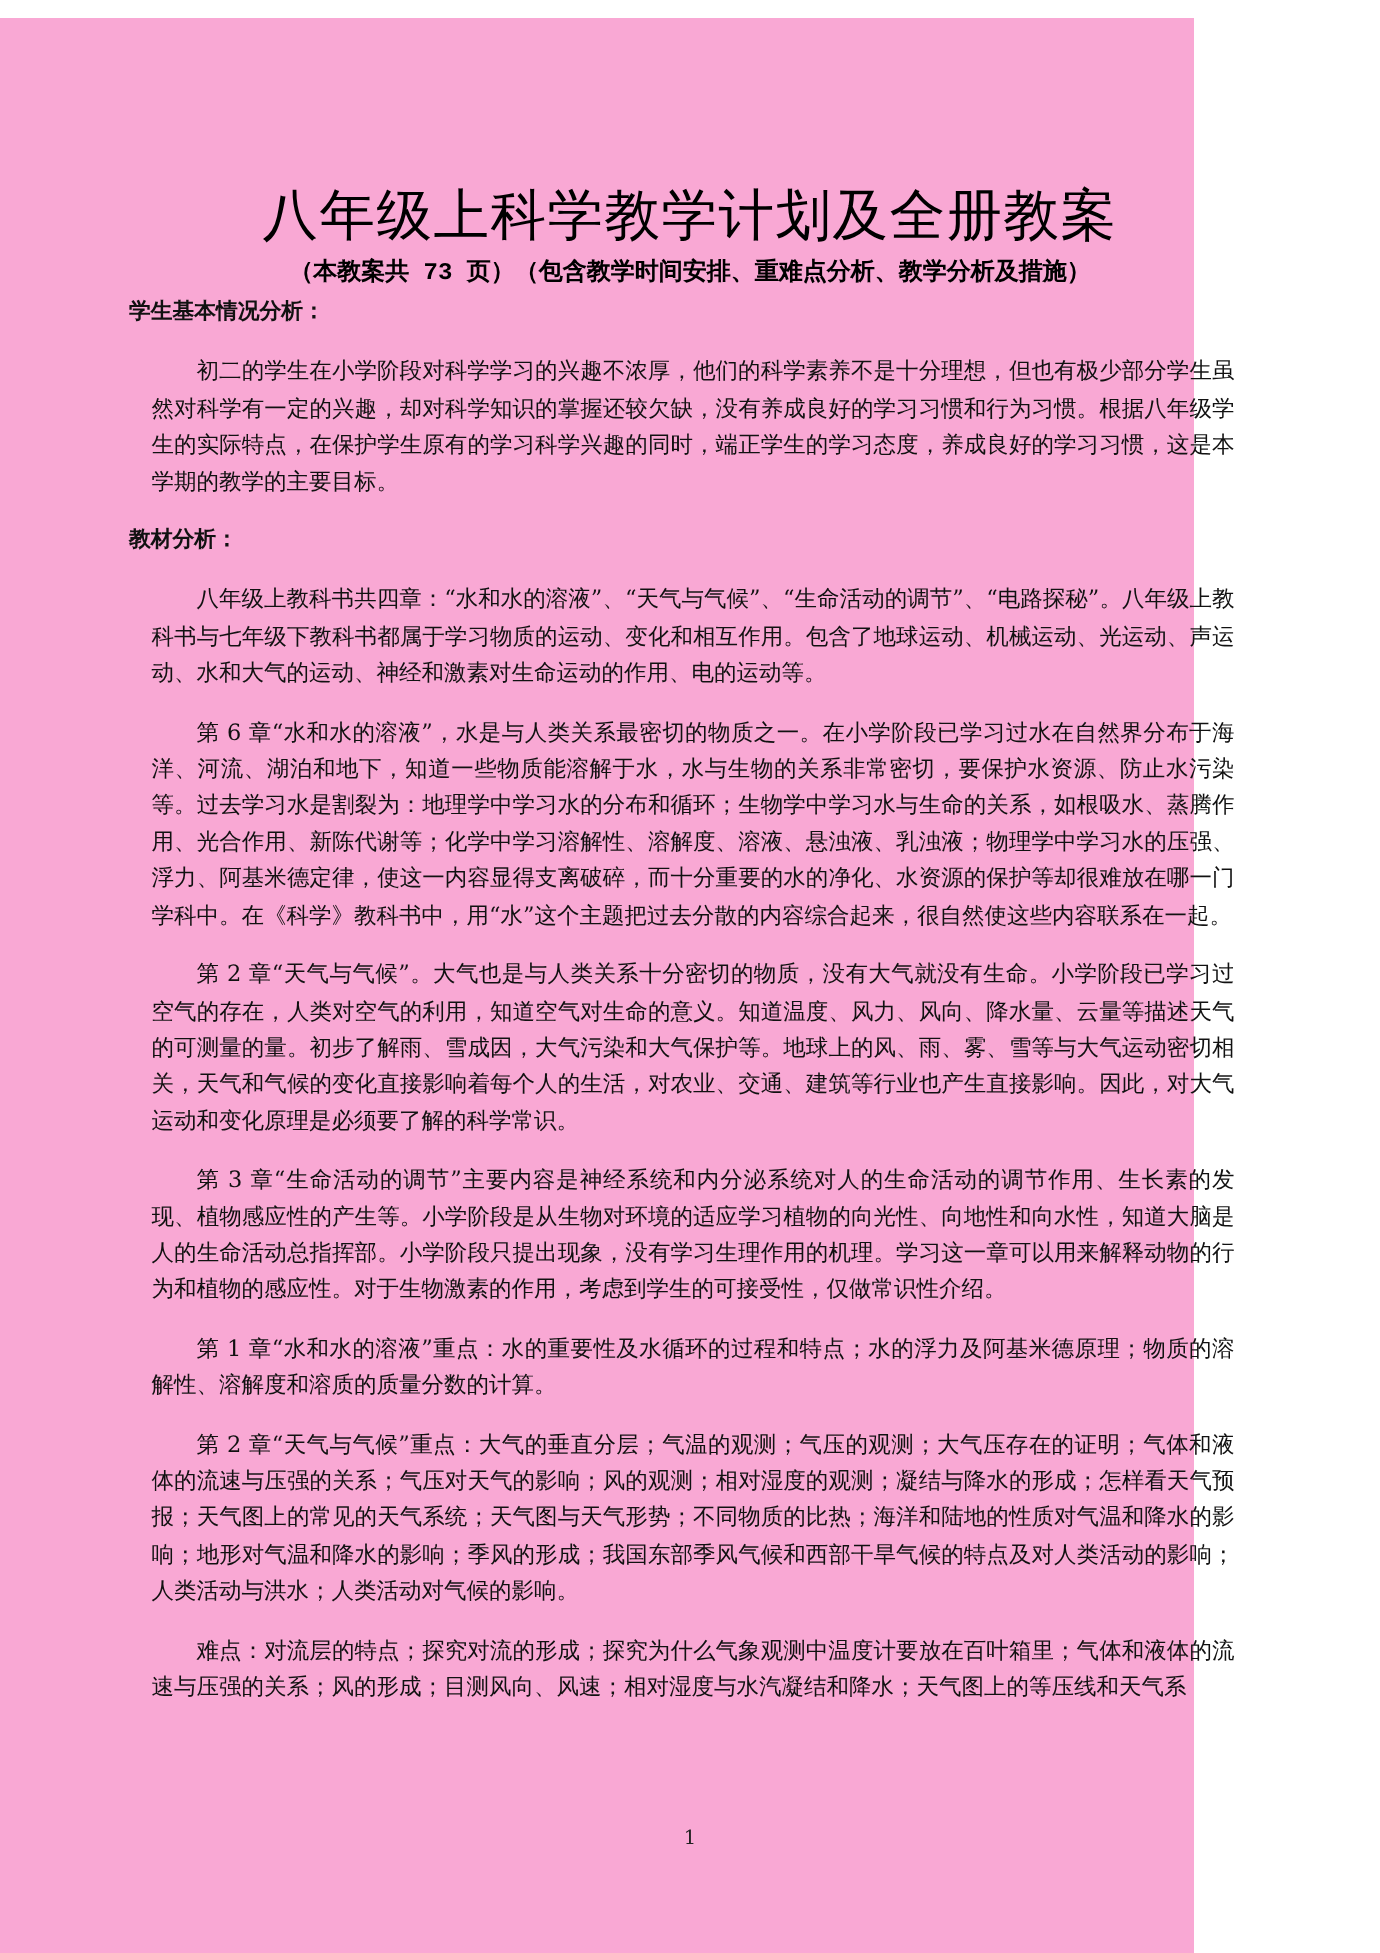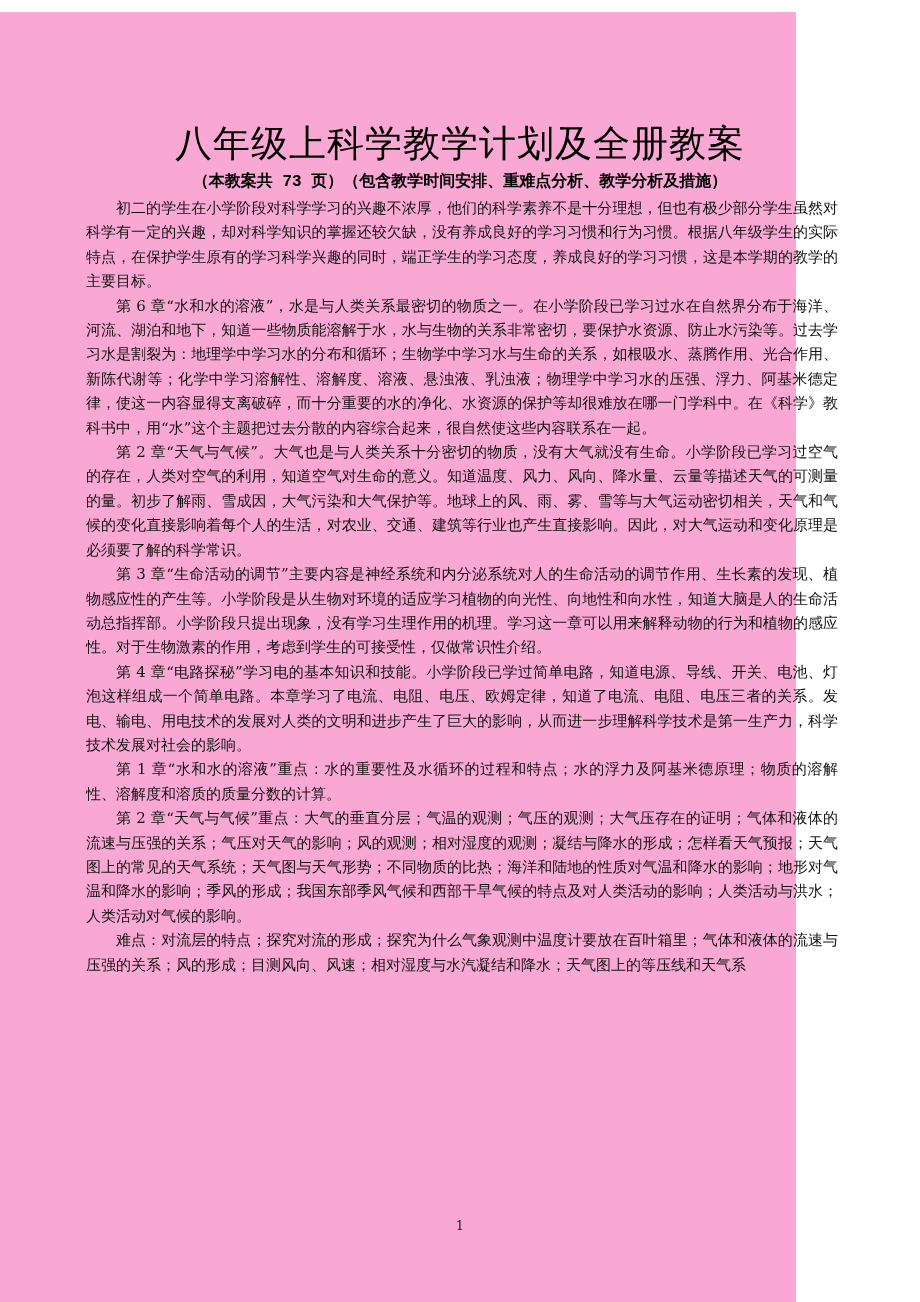--- a/index.html
+++ b/index.html
@@ -12,43 +12,45 @@
   .subtitle {
     position:absolute; left:0; top:158px; width:920px; text-align:center;
     font-family:Liberation Mono, monospace; font-weight:bold; font-size:16px; line-height:24px; color:#000;
   }
   .content {
     position:absolute; left:86px; top:184px; width:752px;
     font-family:"DejaVu Serif", serif; font-size:15px; line-height:24.4px; color:#111;
     text-align:justify;
   }
   .heading { font-family:"DejaVu Sans", sans-serif; font-weight:bold; font-size:14.5px; line-height:24.4px; margin:0; }
-  .para { margin:0; text-indent:2em; }
+  .para { margin:15px; text-indent:2em; }
   .page-number {
     position:absolute; left:0; top:1206px; width:920px; text-align:center;
     font-family:"DejaVu Serif", serif; font-size:13px; color:#222;
   }
 </style>
 </head>
 <body>
 
 <div class="page">
   <div class="title">八年级上科学教学计划及全册教案</div>
   <div class="subtitle">（本教案共 73 页）（包含教学时间安排、重难点分析、教学分析及措施）</div>
 
   <div class="content">
     <div>
+      <p class="heading">学生基本情况分析：</p>
       <p class="para">初二的学生在小学阶段对科学学习的兴趣不浓厚，他们的科学素养不是十分理想，但也有极少部分学生虽然对科学有一定的兴趣，却对科学知识的掌握还较欠缺，没有养成良好的学习习惯和行为习惯。根据八年级学生的实际特点，在保护学生原有的学习科学兴趣的同时，端正学生的学习态度，养成良好的学习习惯，这是本学期的教学的主要目标。</p>
     </div>
 
     <div>
+      <p class="heading">教材分析：</p>
+      <p class="para">八年级上教科书共四章：“水和水的溶液”、“天气与气候”、“生命活动的调节”、“电路探秘”。八年级上教科书与七年级下教科书都属于学习物质的运动、变化和相互作用。包含了地球运动、机械运动、光运动、声运动、水和大气的运动、神经和激素对生命运动的作用、电的运动等。</p>
       <p class="para">第 6 章“水和水的溶液”，水是与人类关系最密切的物质之一。在小学阶段已学习过水在自然界分布于海洋、河流、湖泊和地下，知道一些物质能溶解于水，水与生物的关系非常密切，要保护水资源、防止水污染等。过去学习水是割裂为：地理学中学习水的分布和循环；生物学中学习水与生命的关系，如根吸水、蒸腾作用、光合作用、新陈代谢等；化学中学习溶解性、溶解度、溶液、悬浊液、乳浊液；物理学中学习水的压强、浮力、阿基米德定律，使这一内容显得支离破碎，而十分重要的水的净化、水资源的保护等却很难放在哪一门学科中。在《科学》教科书中，用“水”这个主题把过去分散的内容综合起来，很自然使这些内容联系在一起。</p>
       <p class="para">第 2 章“天气与气候”。大气也是与人类关系十分密切的物质，没有大气就没有生命。小学阶段已学习过空气的存在，人类对空气的利用，知道空气对生命的意义。知道温度、风力、风向、降水量、云量等描述天气的可测量的量。初步了解雨、雪成因，大气污染和大气保护等。地球上的风、雨、雾、雪等与大气运动密切相关，天气和气候的变化直接影响着每个人的生活，对农业、交通、建筑等行业也产生直接影响。因此，对大气运动和变化原理是必须要了解的科学常识。</p>
       <p class="para">第 3 章“生命活动的调节”主要内容是神经系统和内分泌系统对人的生命活动的调节作用、生长素的发现、植物感应性的产生等。小学阶段是从生物对环境的适应学习植物的向光性、向地性和向水性，知道大脑是人的生命活动总指挥部。小学阶段只提出现象，没有学习生理作用的机理。学习这一章可以用来解释动物的行为和植物的感应性。对于生物激素的作用，考虑到学生的可接受性，仅做常识性介绍。</p>
-      <p class="para">第 4 章“电路探秘”学习电的基本知识和技能。小学阶段已学过简单电路，知道电源、导线、开关、电池、灯泡这样组成一个简单电路。本章学习了电流、电阻、电压、欧姆定律，知道了电流、电阻、电压三者的关系。发电、输电、用电技术的发展对人类的文明和进步产生了巨大的影响，从而进一步理解科学技术是第一生产力，科学技术发展对社会的影响。</p>
     </div>
 
     <div>
       <p class="para">第 1 章“水和水的溶液”重点：水的重要性及水循环的过程和特点；水的浮力及阿基米德原理；物质的溶解性、溶解度和溶质的质量分数的计算。</p>
       <p class="para">第 2 章“天气与气候”重点：大气的垂直分层；气温的观测；气压的观测；大气压存在的证明；气体和液体的流速与压强的关系；气压对天气的影响；风的观测；相对湿度的观测；凝结与降水的形成；怎样看天气预报；天气图上的常见的天气系统；天气图与天气形势；不同物质的比热；海洋和陆地的性质对气温和降水的影响；地形对气温和降水的影响；季风的形成；我国东部季风气候和西部干旱气候的特点及对人类活动的影响；人类活动与洪水；人类活动对气候的影响。</p>
       <p class="para">难点：对流层的特点；探究对流的形成；探究为什么气象观测中温度计要放在百叶箱里；气体和液体的流速与压强的关系；风的形成；目测风向、风速；相对湿度与水汽凝结和降水；天气图上的等压线和天气系</p>
     </div>
   </div>
 
   <div class="page-number">1</div>

